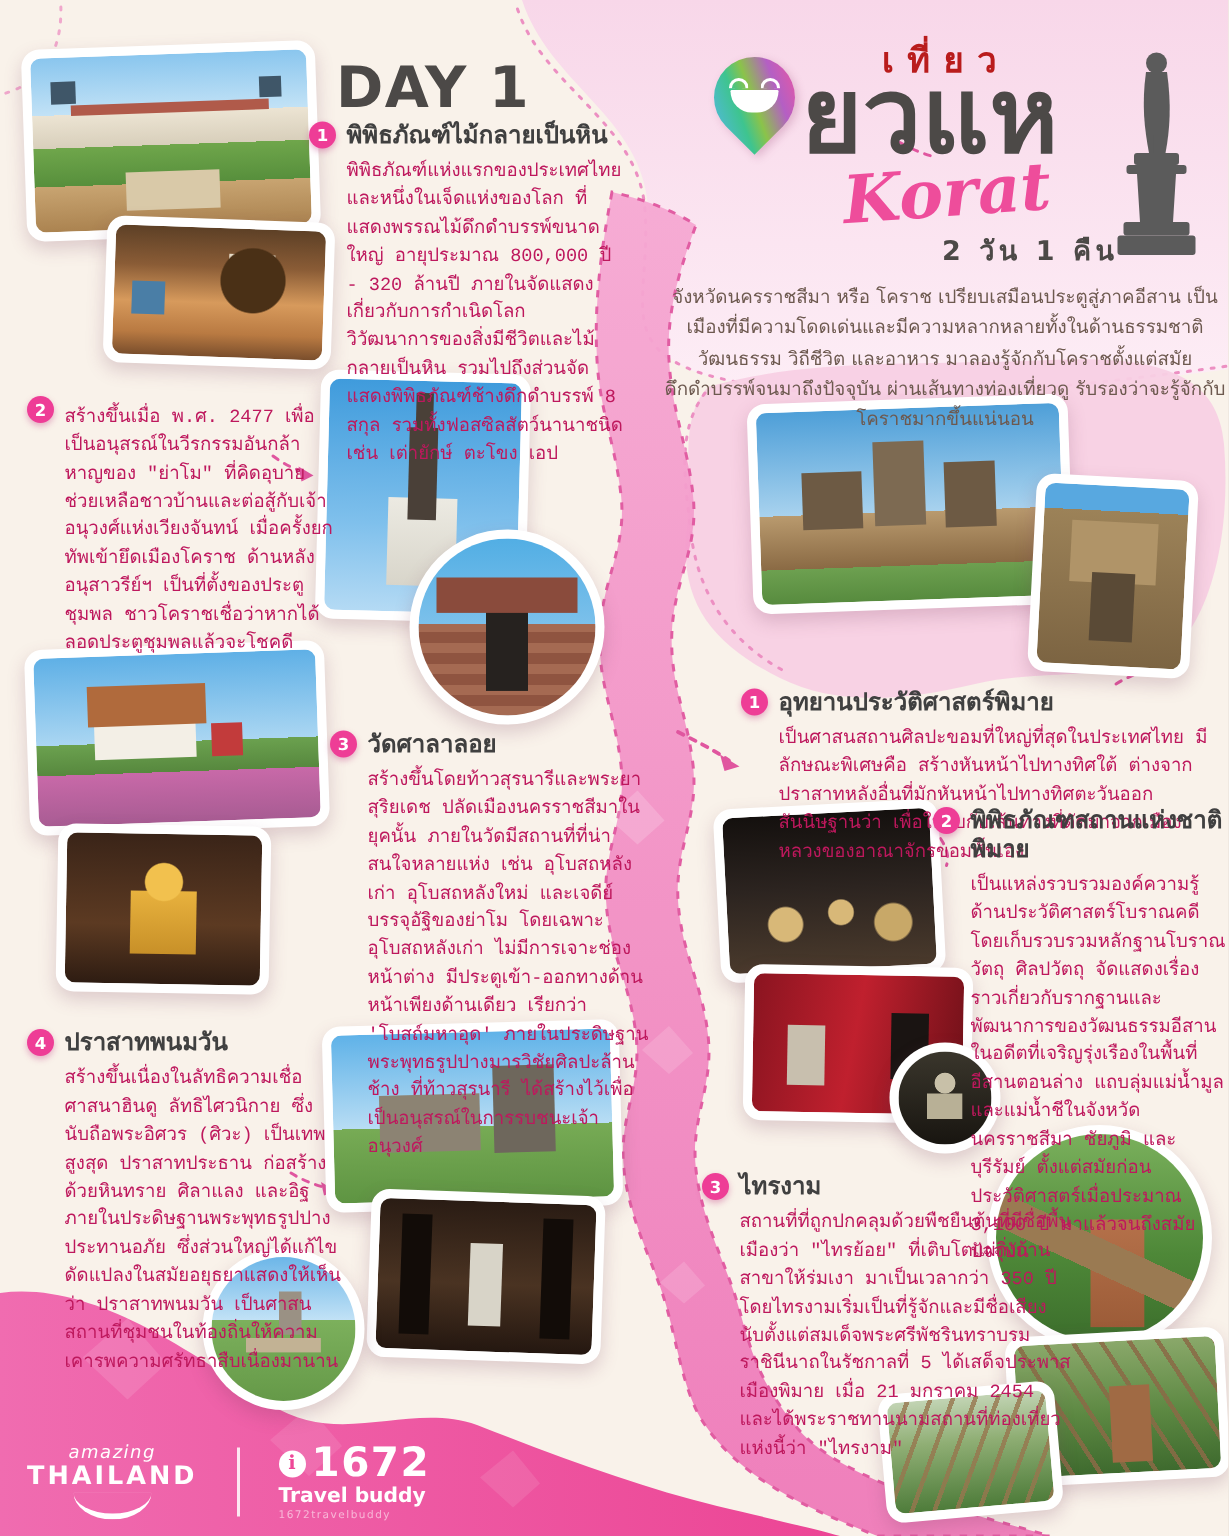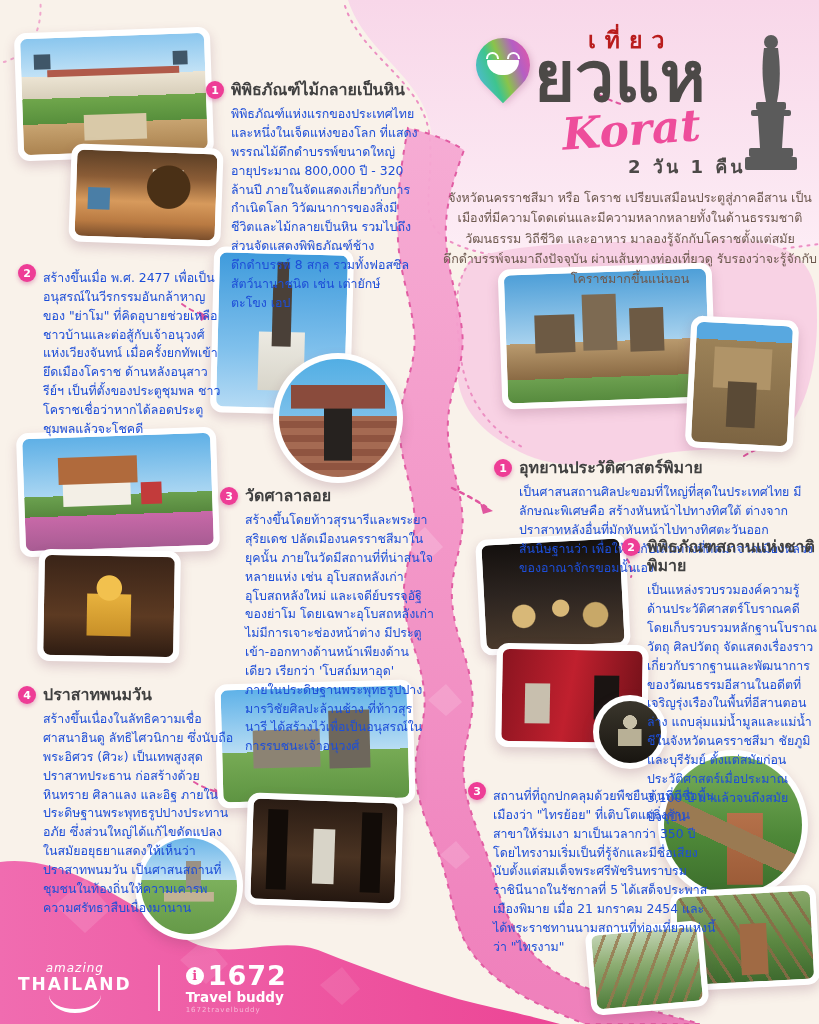--- a/index.html
+++ b/index.html
@@ -24,21 +24,21 @@
   .eye{width:9px;height:5px;border:2px solid #fff;border-bottom:none;border-radius:9px 9px 0 0;}
   .smile{width:32px;height:15px;background:#fff;border-radius:2px 2px 34px 34px;}
   .statue-svg{z-index:3;}
   
   .day-label{z-index:3;font-weight:800;font-size:38px;letter-spacing:1px;color:#4c4947;}
   .item{z-index:3;}
   .badge{position:absolute;left:0;top:1px;width:18px;height:18px;border-radius:50%;background:#ee3d96;
          color:#fff;font-weight:bold;font-size:11px;display:flex;align-items:center;justify-content:center;
          box-shadow:0 2px 4px rgba(190,40,120,.35);}
   .ititle{margin-left:25px;font-weight:bold;font-size:16px;color:#404040;line-height:1.2;}
-  .ibody{margin-left:25px;margin-top:6px;font-size:12.4px;line-height:1.52;color:#1d4ed8;}
+  .ibody{margin-left:25px;margin-top:6px;font-size:12.4px;line-height:1.52;color:#be185d;font-family:Liberation Mono, monospace;}
   
   .photo{z-index:2;background:#fff;padding:6px;border-radius:12px;box-shadow:0 5px 12px rgba(120,60,90,.22);}
   .photo .img{width:100%;height:100%;border-radius:7px;}
   .photo.round{border-radius:50%;}
   .photo.round .img{border-radius:50%;}
   .ph-museum-ext{background:
     linear-gradient(#3f5668,#3f5668) 8% 16%/9% 13% no-repeat,
     linear-gradient(#3f5668,#3f5668) 90% 17%/8% 12% no-repeat,
     linear-gradient(#b05a4a,#b05a4a) 50% 29%/72% 6% no-repeat,
     linear-gradient(#d9c9a8,#d9c9a8) 50% 86%/34% 22% no-repeat,
@@ -203,20 +203,21 @@
       <rect x="11" y="80" width="40" height="6" rx="2"></rect>
       <path d="M18,86 L44,86 L42,118 L20,118 Z"></path>
       <rect x="9" y="118" width="44" height="9" rx="2"></rect>
       <rect x="5" y="127" width="52" height="13" rx="2"></rect>
     </g>
   </svg>
   <div class="abs korat" style="left:562px;top:104px;">Korat</div>
   <div class="abs duration" style="left:628px;top:152px;">2 วัน 1 คืน</div>
   <p class="abs intro" style="left:443px;top:188px;width:374px;">จังหวัดนครราชสีมา หรือ โคราช เปรียบเสมือนประตูสู่ภาคอีสาน เป็นเมืองที่มีความโดดเด่นและมีความหลากหลายทั้งในด้านธรรมชาติ วัฒนธรรม วิถีชีวิต และอาหาร มาลองรู้จักกับโคราชตั้งแต่สมัยดึกดำบรรพ์จนมาถึงปัจจุบัน ผ่านเส้นทางท่องเที่ยวดู รับรองว่าจะรู้จักกับโคราชมากขึ้นแน่นอน</p>
 
+  <div class="abs day-label" style="left:224px;top:36px;">DAY 1</div>
 
   <div class="abs item" style="left:206px;top:80px;width:212px;">
     <div class="badge">1</div>
     <div class="ititle">พิพิธภัณฑ์ไม้กลายเป็นหิน</div>
     <div class="ibody">พิพิธภัณฑ์แห่งแรกของประเทศไทย และหนึ่งในเจ็ดแห่งของโลก ที่แสดงพรรณไม้ดึกดำบรรพ์ขนาดใหญ่ อายุประมาณ 800,000 ปี - 320 ล้านปี ภายในจัดแสดงเกี่ยวกับการกำเนิดโลก วิวัฒนาการของสิ่งมีชีวิตและไม้กลายเป็นหิน รวมไปถึงส่วนจัดแสดงพิพิธภัณฑ์ช้างดึกดำบรรพ์ 8 สกุล รวมทั้งฟอสซิลสัตว์นานาชนิด เช่น เต่ายักษ์ ตะโขง เอป</div>
   </div>
 
   <div class="abs item" style="left:18px;top:263px;width:206px;">
     <div class="badge">2</div>
     <div class="ibody">สร้างขึ้นเมื่อ พ.ศ. 2477 เพื่อเป็นอนุสรณ์ในวีรกรรมอันกล้าหาญของ "ย่าโม" ที่คิดอุบายช่วยเหลือชาวบ้านและต่อสู้กับเจ้าอนุวงศ์แห่งเวียงจันทน์ เมื่อครั้งยกทัพเข้ายึดเมืองโคราช ด้านหลังอนุสาวรีย์ฯ เป็นที่ตั้งของประตูชุมพล ชาวโคราชเชื่อว่าหากได้ลอดประตูชุมพลแล้วจะโชคดี</div>
@@ -242,20 +243,21 @@
   </div>
 
   <div class="abs item" style="left:622px;top:537px;width:196px;">
     <div class="badge">2</div>
     <div class="ititle">พิพิธภัณฑสถานแห่งชาติพิมาย</div>
     <div class="ibody">เป็นแหล่งรวบรวมองค์ความรู้ด้านประวัติศาสตร์โบราณคดี โดยเก็บรวบรวมหลักฐานโบราณวัตถุ ศิลปวัตถุ จัดแสดงเรื่องราวเกี่ยวกับรากฐานและพัฒนาการของวัฒนธรรมอีสานในอดีตที่เจริญรุ่งเรืองในพื้นที่อีสานตอนล่าง แถบลุ่มแม่น้ำมูลและแม่น้ำชีในจังหวัดนครราชสีมา ชัยภูมิ และบุรีรัมย์ ตั้งแต่สมัยก่อนประวัติศาสตร์เมื่อประมาณ 3,100 ปี มาแล้วจนถึงสมัยปัจจุบัน</div>
   </div>
 
   <div class="abs item" style="left:468px;top:781px;width:248px;">
     <div class="badge">3</div>
+    <div class="ititle">ไทรงาม</div>
     <div class="ibody">สถานที่ที่ถูกปกคลุมด้วยพืชยืนต้นที่มีชื่อพื้นเมืองว่า "ไทรย้อย" ที่เติบโตแผ่กิ่งก้านสาขาให้ร่มเงา มาเป็นเวลากว่า 350 ปี โดยไทรงามเริ่มเป็นที่รู้จักและมีชื่อเสียง นับตั้งแต่สมเด็จพระศรีพัชรินทราบรมราชินีนาถในรัชกาลที่ 5 ได้เสด็จประพาสเมืองพิมาย เมื่อ 21 มกราคม 2454 และได้พระราชทานนามสถานที่ท่องเที่ยวแห่งนี้ว่า "ไทรงาม"</div>
   </div>
 
   <figure class="abs photo" style="left:16px;top:30px;width:184px;height:116px;transform:rotate(-2deg);margin:0;">
     <div class="img ph-museum-ext"></div>
   </figure>
   <figure class="abs photo" style="left:70px;top:146px;width:140px;height:86px;transform:rotate(2deg);margin:0;">
     <div class="img ph-museum-int"></div>
   </figure>
   <figure class="abs photo" style="left:212px;top:248px;width:128px;height:154px;transform:rotate(1.5deg);margin:0;">

